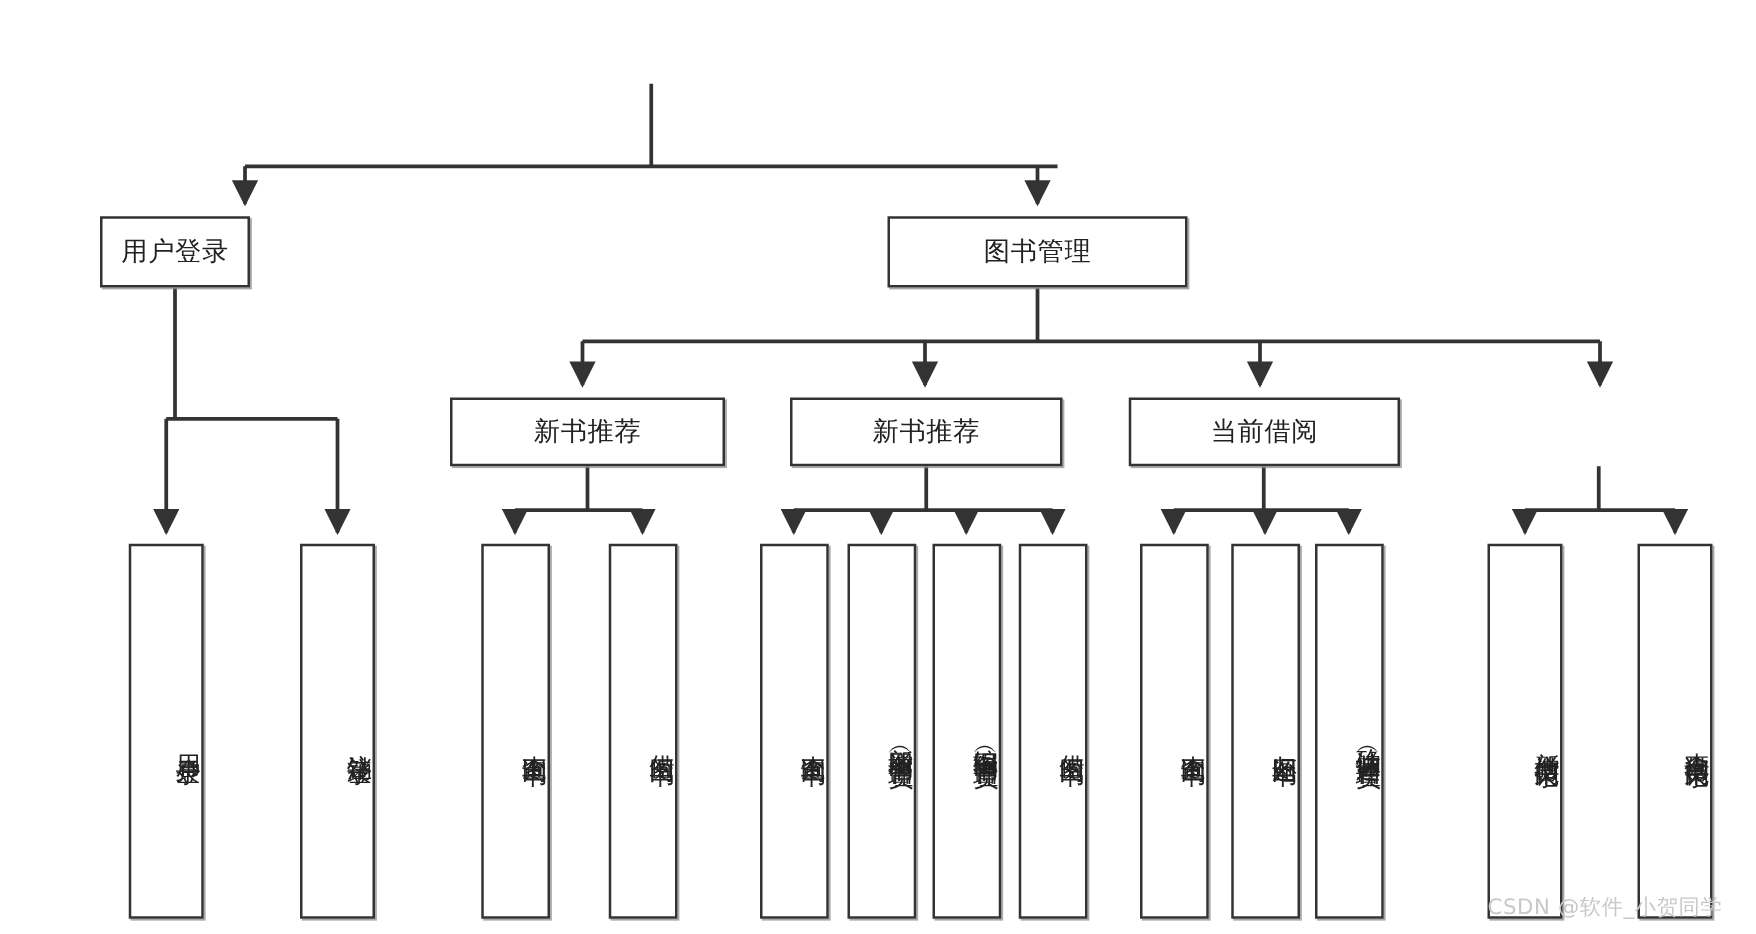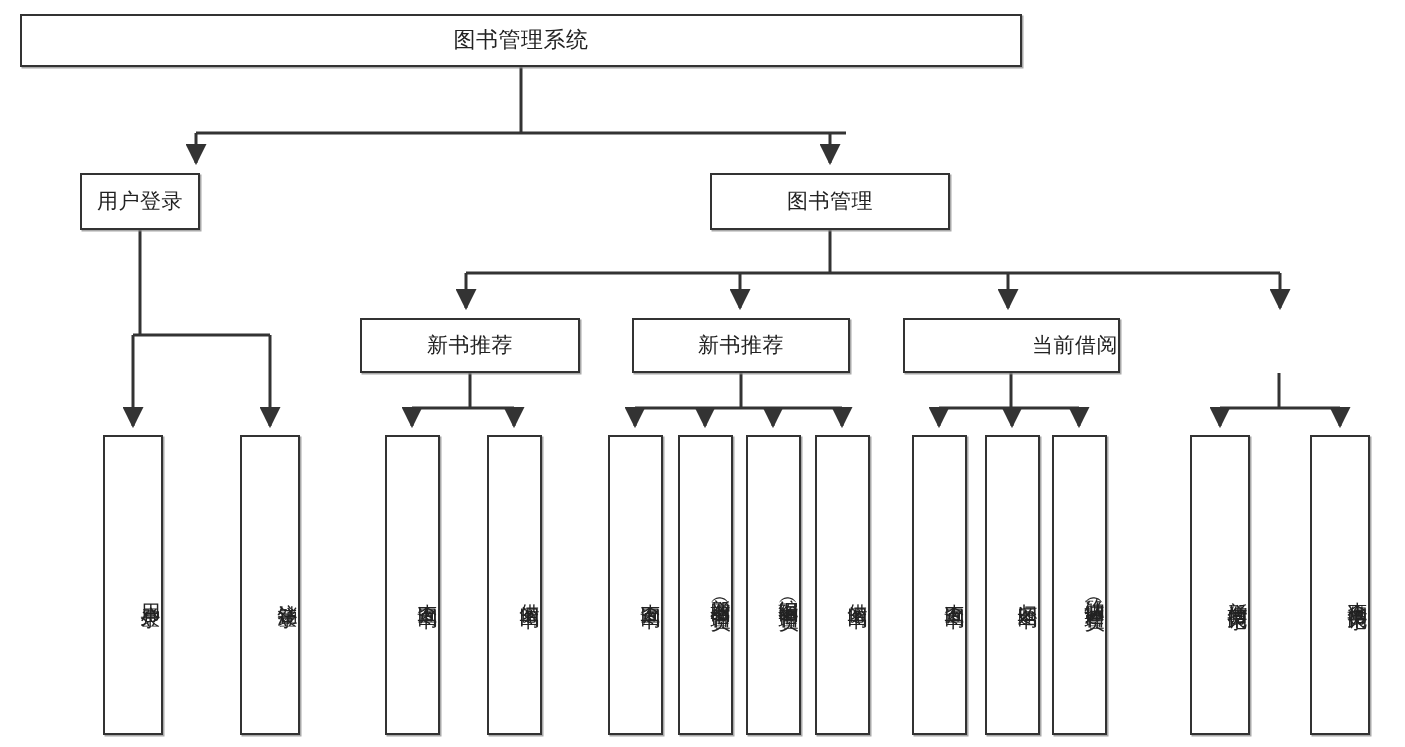--- a/index.html
+++ b/index.html
@@ -116,38 +116,35 @@
       <path d="M 1012 408 L 1012 426" marker-end="url(#arrow)"></path>
       <path d="M 1079 408 L 1079 426" marker-end="url(#arrow)"></path>
 
       <path d="M 1279 373 L 1279 408"></path>
       <path d="M 1220 408 L 1340 408"></path>
       <path d="M 1220 408 L 1220 426" marker-end="url(#arrow)"></path>
       <path d="M 1340 408 L 1340 426" marker-end="url(#arrow)"></path>
     </g>
   </svg>
 
-  <div class="node horiz root" style="left:20px; top:14px; width:1002px; height:53px;">
-    <span>图书管理系统</span>
-  </div>
 
   <div class="node horiz" style="left:80px; top:173px; width:120px; height:57px;">
     <span>用户登录</span>
   </div>
   <div class="node horiz" style="left:360px; top:318px; width:220px; height:55px;">
     <span>新书推荐</span>
   </div>
 
   <div class="node horiz" style="left:710px; top:173px; width:240px; height:57px;">
     <span>图书管理</span>
   </div>
   <div class="node horiz" style="left:632px; top:318px; width:218px; height:55px;">
     <span>新书推荐</span>
   </div>
-  <div class="node horiz" style="left:903px; top:318px; width:217px; height:55px;justify-content:flex-end;">
+  <div class="node horiz" style="left:903px; top:318px; width:217px; height:55px;">
     <span>当前借阅</span>
   </div>
 
   <div class="node vert" style="left:103px; top:435px; width:60px; height:300px;">
     <span class="vlabel">用户登录</span>
   </div>
   <div class="node vert" style="left:240px; top:435px; width:60px; height:300px;">
     <span class="vlabel">注销登录</span>
   </div>
   <div class="node vert" style="left:385px; top:435px; width:55px; height:300px;">
@@ -177,14 +174,15 @@
   <div class="node vert" style="left:1052px; top:435px; width:55px; height:300px;">
     <span class="vlabel">确认归还（管理员）</span>
   </div>
   <div class="node vert" style="left:1190px; top:435px; width:60px; height:300px;">
     <span class="vlabel">新增借阅记录</span>
   </div>
   <div class="node vert" style="left:1310px; top:435px; width:60px; height:300px;">
     <span class="vlabel">查询借阅记录</span>
   </div>
 
+  <div class="watermark" style="left:1190px; top:714px;">CSDN @软件_小贺同学</div>
 
 </div>
 
 </body></html>

